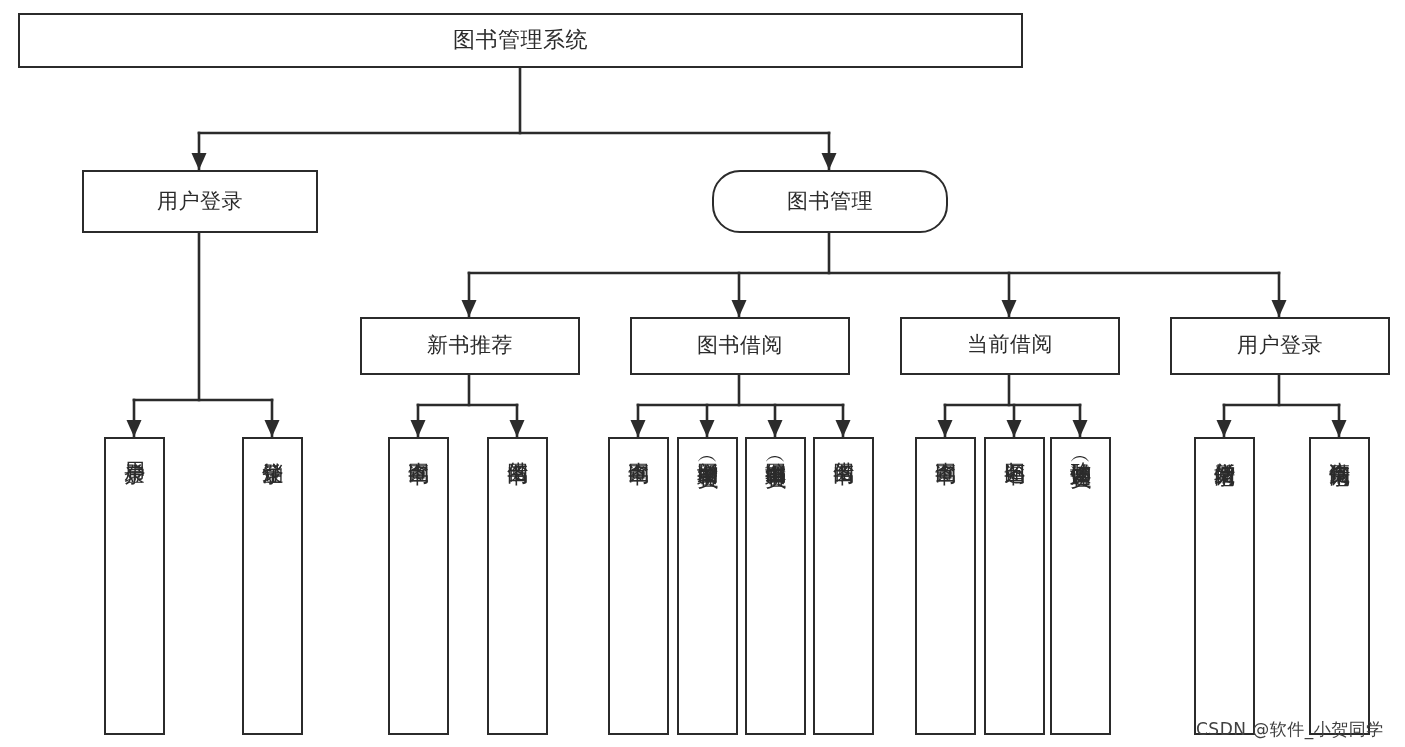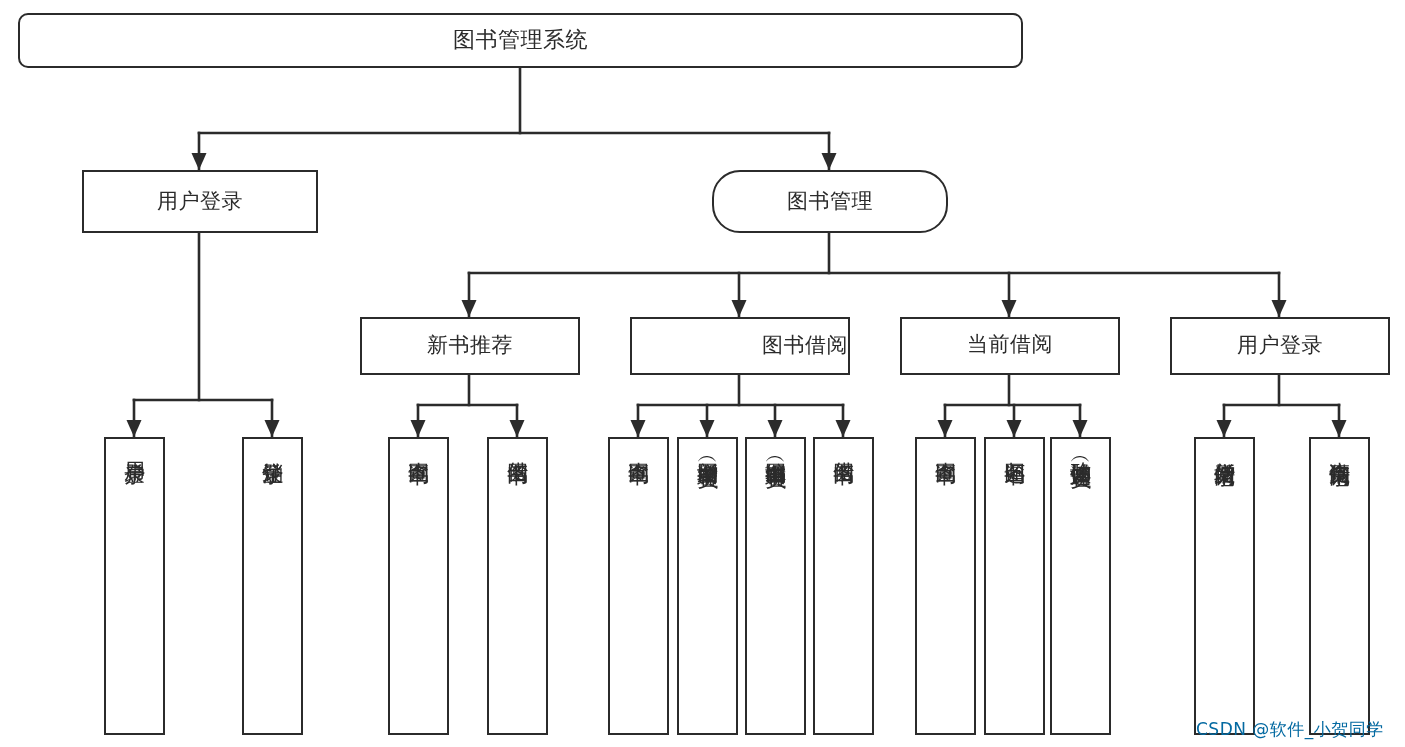--- a/index.html
+++ b/index.html
@@ -38,21 +38,20 @@
     text-align: center;
   }
   
   .node.horiz {
     font-size: 21px;
     line-height: 1.2;
     letter-spacing: 0.5px;
   }
   .node.root {
     font-size: 22px;
-    border-radius: 10px;
   }
   
   .node.vert {
     align-items: flex-start;
     justify-content: center;
     padding-top: 6px;
   }
   .node.vert .vlabel {
     writing-mode: vertical-rl;
     text-orientation: upright;
@@ -136,21 +135,21 @@
       </div>
       <div class="node horiz level2" style="left: 82px; top: 170px; width: 236px; height: 63px;">
         <span>用户登录</span>
       </div>
       <div class="node horiz level2" style="left: 712px; top: 170px; width: 236px; height: 63px; border-radius: 28px;">
         <span>图书管理</span>
       </div>
       <div class="node horiz level3" style="left: 360px; top: 317px; width: 220px; height: 58px;">
         <span>新书推荐</span>
       </div>
-      <div class="node horiz level3" style="left: 630px; top: 317px; width: 220px; height: 58px; justify-content: flex-end;">
+      <div class="node horiz level3" style="left: 630px; top: 317px; width: 220px; height: 58px;">
         <span>图书借阅</span>
       </div>
       <div class="node horiz level3" style="left: 900px; top: 317px; width: 220px; height: 58px; font-family: Liberation Mono, monospace;">
         <span>当前借阅</span>
       </div>
       <div class="node horiz level3" style="left: 1170px; top: 317px; width: 220px; height: 58px;">
         <span>用户登录</span>
       </div>
       <div class="node vert leaf" style="left: 104px; top: 437px; width: 61px; height: 298px;">
         <span class="vlabel">用户登录</span>
@@ -186,15 +185,15 @@
         <span class="vlabel">确认归还（管理员）</span>
       </div>
       <div class="node vert leaf" style="left: 1194px; top: 437px; width: 61px; height: 298px;">
         <span class="vlabel">新增借阅记录</span>
       </div>
       <div class="node vert leaf" style="left: 1309px; top: 437px; width: 61px; height: 298px;">
         <span class="vlabel">查询借阅记录</span>
       </div>
     </div>
 
-  <div class="watermark" style="left: 1196px; top: 718px; color: #0369a1;">CSDN @软件_小贺同学</div>
+  <div class="watermark" style="left: 1196px; top: 718px; color: #404040;">CSDN @软件_小贺同学</div>
 
 </div>
 
 </body></html>

